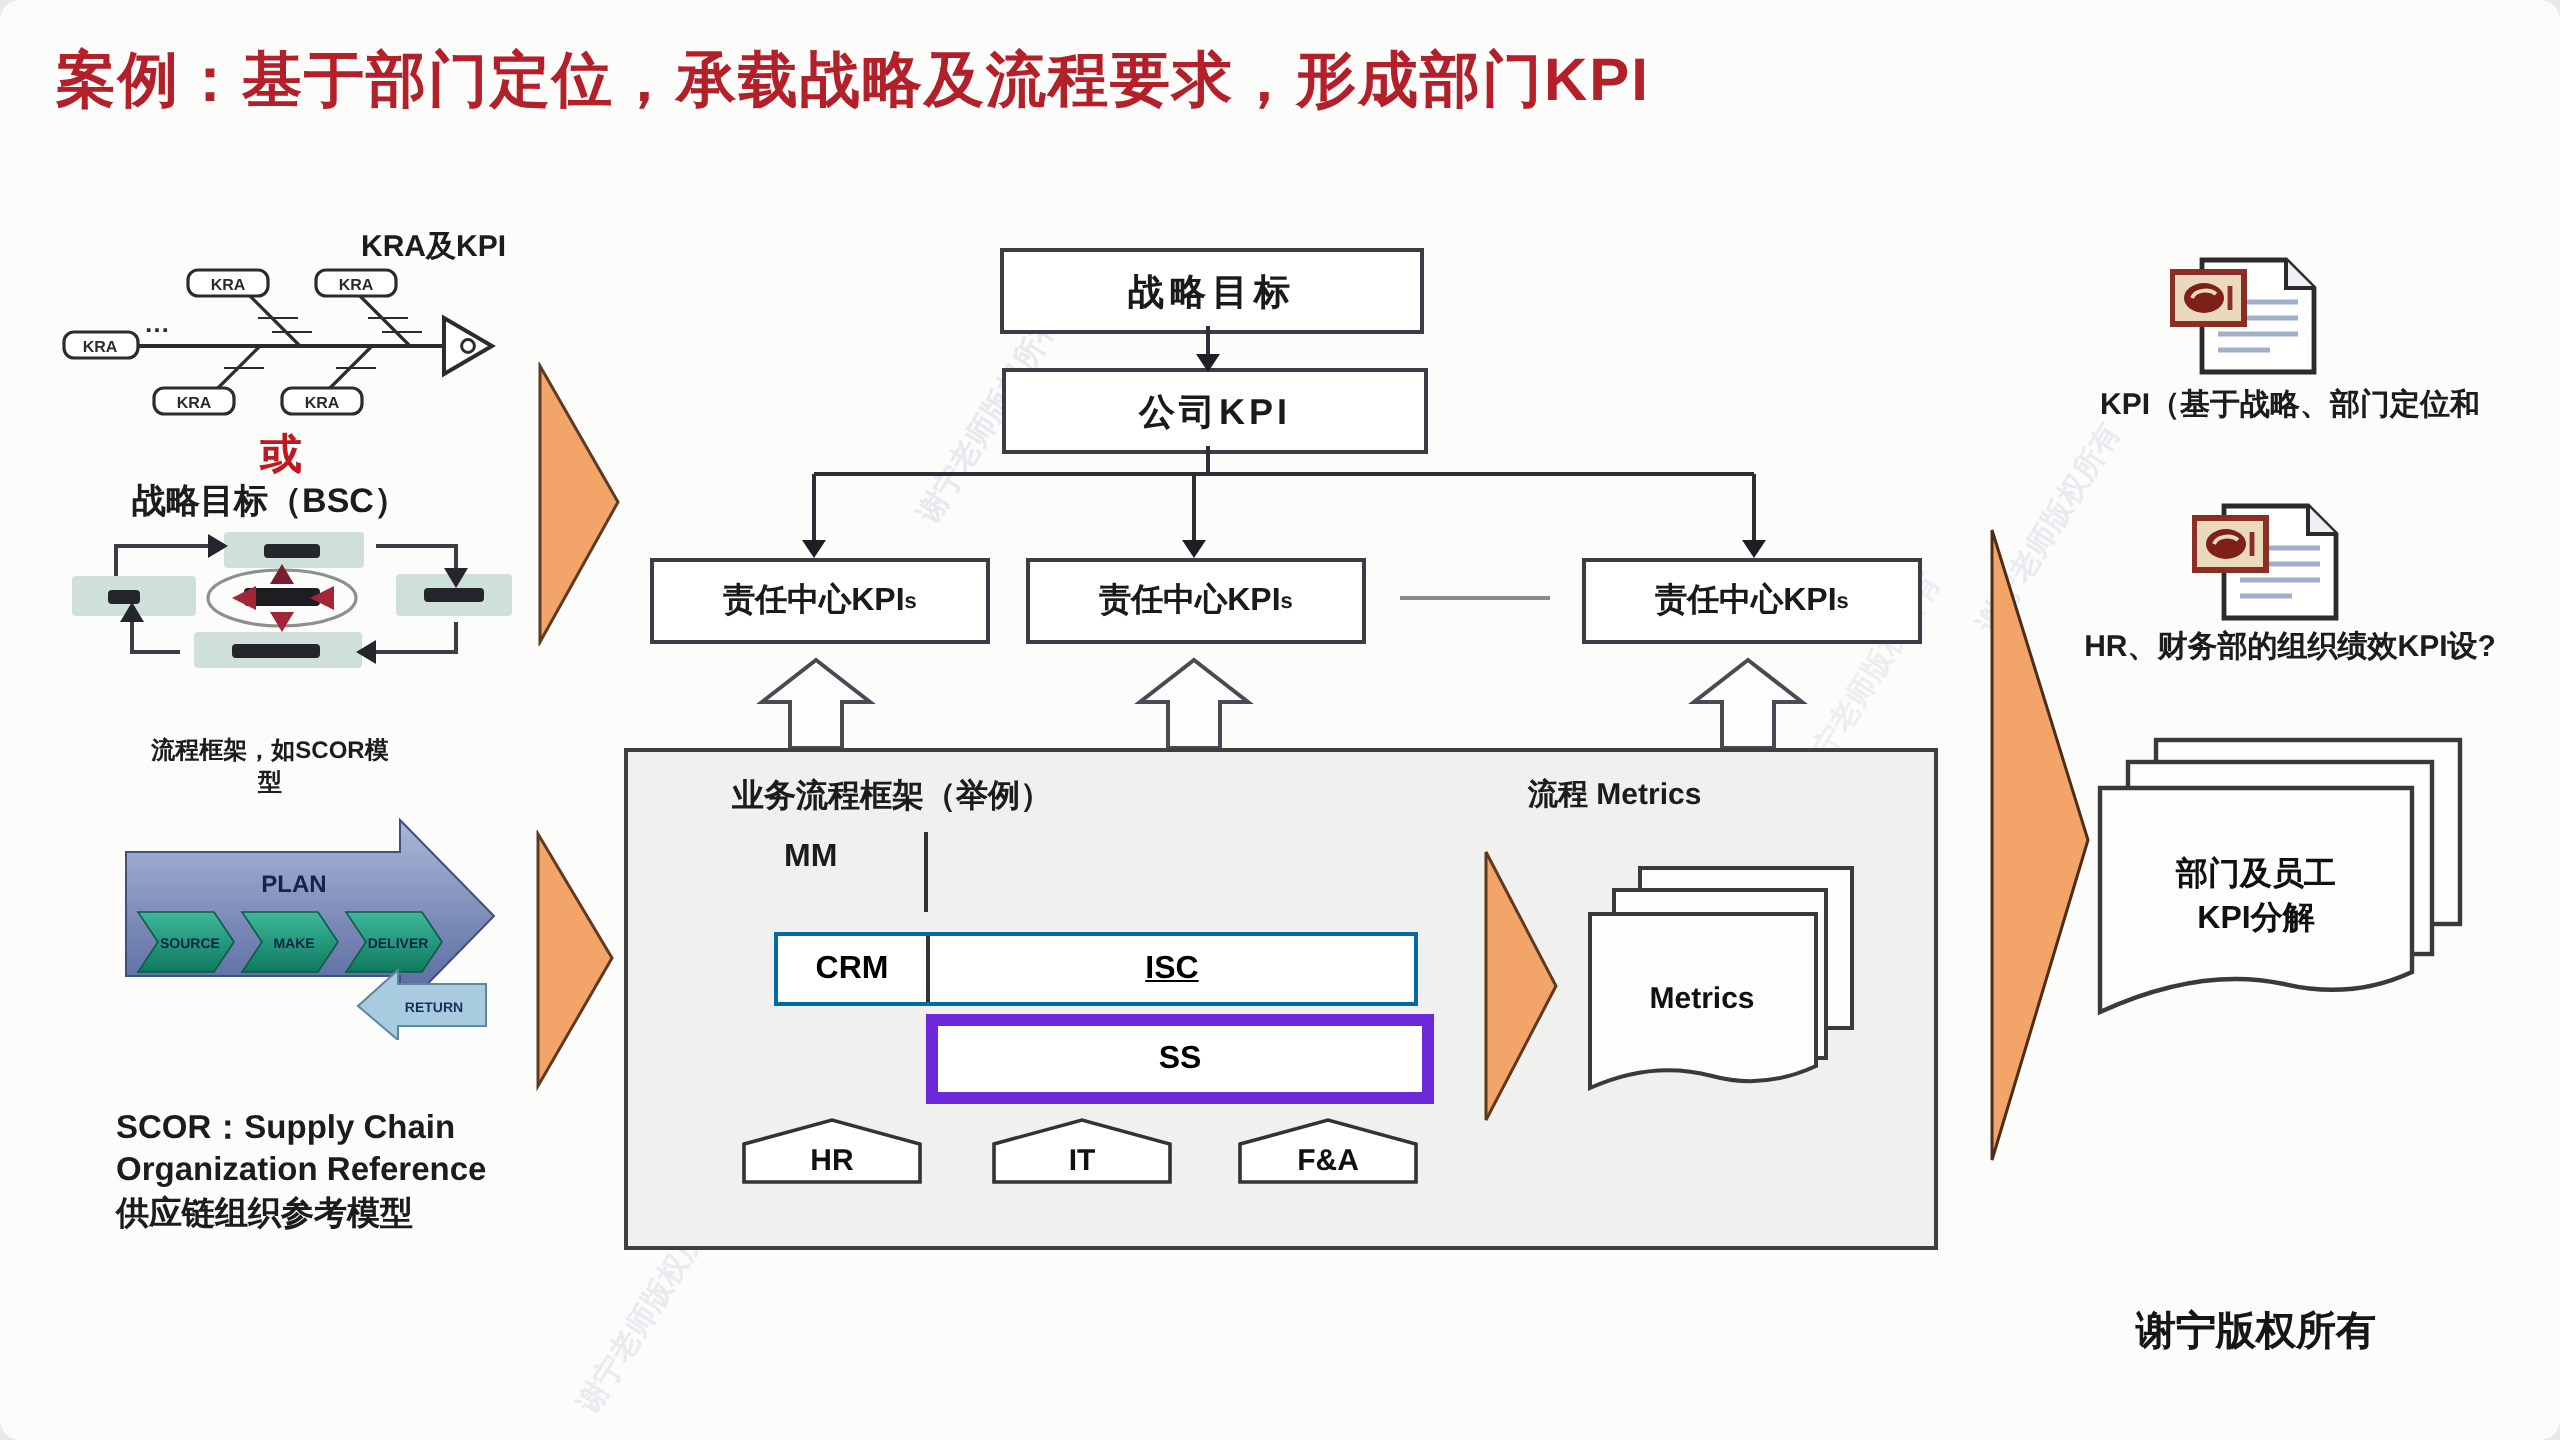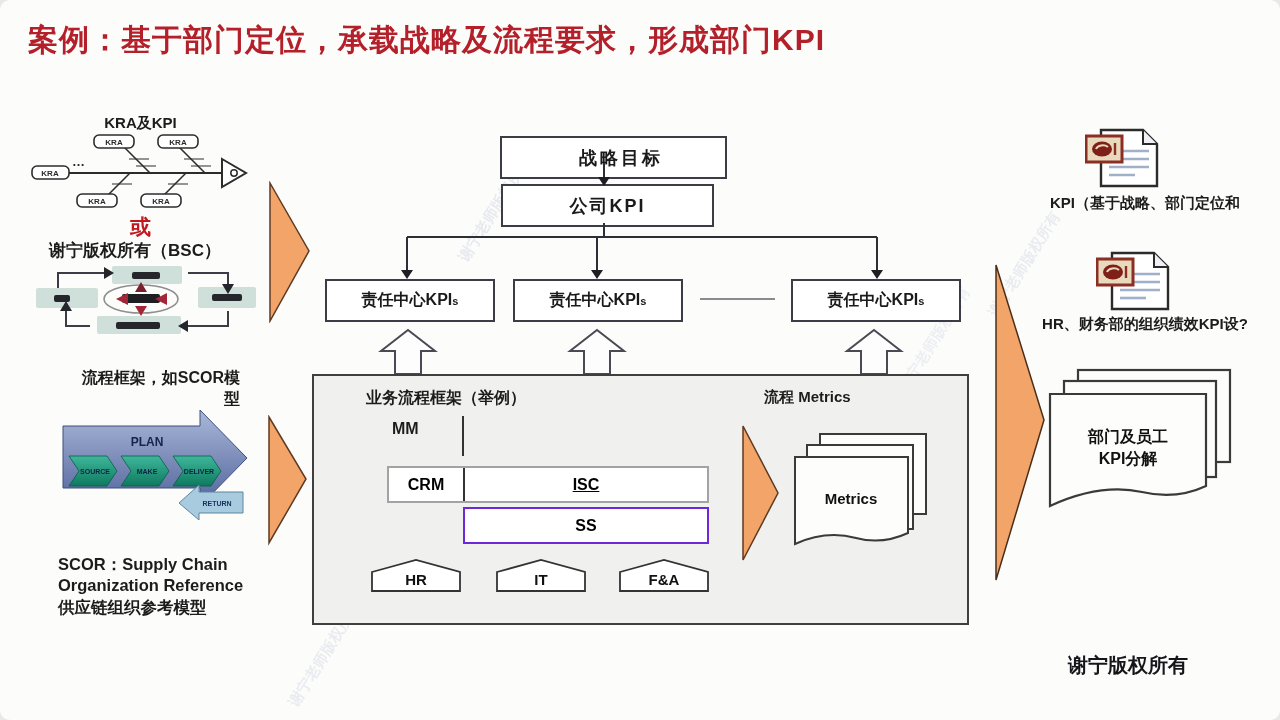--- a/index.html
+++ b/index.html
@@ -37,21 +37,21 @@
 
 <div id="slide">
 
   <div class="wm" style="left:455px;top:255px;opacity:.18;">谢宁老师版权所有</div>
   <div class="wm" style="left:895px;top:385px;opacity:.13;">谢宁老师版权所有</div>
   <div class="wm" style="left:985px;top:310px;opacity:.16;">谢宁老师版权所有</div>
   <div class="wm" style="left:285px;top:700px;opacity:.16;">谢宁老师版权所有</div>
 
   <div id="title" class="abs">案例：基于部门定位，承载战略及流程要求，形成部门KPI</div>
 
-  <div class="abs ctr sec-label" style="left:28px;top:114px;width:225px;font-size:15px;">KRA及KPI</div>
+  <div class="abs ctr sec-label" style="left:28px;top:114px;width:225px;font-size:15px;text-align:right;">KRA及KPI</div>
 
   <svg class="abs" style="left:28px;top:132px;" width="225" height="82" viewBox="0 0 225 82">
     <line x1="12" y1="41" x2="194" y2="41" stroke="#2c2c2c" stroke-width="2"></line>
     <polygon points="194,27 218,41 194,55" fill="#ffffff" stroke="#2c2c2c" stroke-width="2"></polygon>
     <circle cx="206" cy="41" r="3.2" fill="none" stroke="#2c2c2c" stroke-width="1.5"></circle>
     <text x="44" y="34" font-size="13" font-weight="bold" fill="#2c2c2c">…</text>
 
     <line x1="122" y1="41" x2="96" y2="15" stroke="#2c2c2c" stroke-width="1.6"></line>
     <line x1="177" y1="41" x2="151" y2="15" stroke="#2c2c2c" stroke-width="1.6"></line>
     <line x1="102" y1="41" x2="80" y2="63" stroke="#2c2c2c" stroke-width="1.6"></line>
@@ -75,21 +75,21 @@
       <text x="86" y="13">KRA</text>
       <text x="150" y="13">KRA</text>
       <text x="69" y="72">KRA</text>
       <text x="133" y="72">KRA</text>
       <text x="22" y="44">KRA</text>
     </g>
   </svg>
 
   <div class="abs ctr" style="left:28px;top:213px;width:225px;font-size:21px;font-weight:800;color:#c01820;">或</div>
 
-  <div class="abs ctr sec-label" style="left:20px;top:239px;width:230px;font-size:17px;">谢宁版权所有（BSC）</div>
+  <div class="abs ctr sec-label" style="left:20px;top:239px;width:230px;font-size:17px;">战略目标（BSC）</div>
 
   <svg class="abs" style="left:28px;top:262px;" width="230" height="88" viewBox="0 0 230 88">
     <g fill="#cfe0db">
       <rect x="84" y="4" width="70" height="18" rx="2"></rect>
       <rect x="8" y="26" width="62" height="20" rx="2"></rect>
       <rect x="170" y="25" width="58" height="21" rx="2"></rect>
       <rect x="69" y="54" width="84" height="18" rx="2"></rect>
     </g>
 
     <g fill="#25252c">
@@ -114,21 +114,21 @@
       <polyline points="62,64 38,64 38,49"></polyline>
     </g>
     <g fill="#25252c">
       <polygon points="76,5 86,11 76,17"></polygon>
       <polygon points="194,22 206,22 200,32"></polygon>
       <polygon points="160,58 160,70 150,64"></polygon>
       <polygon points="32,49 44,49 38,39"></polygon>
     </g>
   </svg>
 
-  <div class="abs ctr sec-label" style="left:30px;top:368px;width:210px;font-size:16px;line-height:1.3;text-align:right;">
+  <div class="abs ctr sec-label" style="left:30px;top:368px;width:210px;font-size:12px;line-height:1.3;">
     <div>流程框架，如SCOR模</div>
     <div>型</div>
   </div>
 
   <svg class="abs" style="left:55px;top:408px;" width="195" height="112" viewBox="0 0 195 112">
     <defs>
       <linearGradient id="blueA" x1="0" y1="0" x2="0" y2="1">
         <stop offset="0" stop-color="#aab8d8"></stop>
           <stop offset="1" stop-color="#51639b"></stop>
       </linearGradient>
@@ -162,21 +162,21 @@
   <svg class="abs" style="left:268px;top:181px;" width="44" height="142">
     <polygon points="2,2 41,70 2,140" fill="#f2a469" stroke="#5f3a22" stroke-width="1.5"></polygon>
   </svg>
   <svg class="abs" style="left:267px;top:415px;" width="42" height="131">
     <polygon points="2,2 39,64 2,128" fill="#f2a469" stroke="#5f3a22" stroke-width="1.5"></polygon>
   </svg>
   <svg class="abs" style="left:993px;top:262px;" width="54" height="322">
     <polygon points="3,3 51,158 3,318" fill="#f2a469" stroke="#4a2e1a" stroke-width="1.5"></polygon>
   </svg>
 
-  <div class="box" style="left:500px;top:136px;width:208px;height:39px;font-size:18px;letter-spacing:3px;padding-left:15px;">
+  <div class="box" style="left:500px;top:124px;width:208px;height:39px;font-size:18px;letter-spacing:3px;">
     <span>战略目标</span>
   </div>
   <div class="box" style="left:501px;top:184px;width:209px;height:39px;font-size:18px;letter-spacing:2px;">
     <span>公司KPI</span>
   </div>
 
   <div class="box" style="left:325px;top:279px;width:166px;height:39px;font-size:16px;">
     <span>责任中心KPI</span>
       <sub>s</sub>
   </div>
@@ -212,30 +212,30 @@
     </g>
   </svg>
 
   <div class="bigbox">
     <div class="abs sec-label" style="left:52px;top:12px;font-size:16px;">业务流程框架（举例）</div>
     <div class="abs sec-label" style="left:450px;top:12px;font-size:15px;">流程 Metrics</div>
 
     <div class="abs sec-label" style="left:78px;top:44px;font-size:16px;">MM</div>
     <div class="abs" style="left:148px;top:40px;width:2px;height:40px;background:#333;"></div>
 
-    <div class="abs" style="left:73px;top:90px;width:318px;height:33px;background:#fff;border:2px solid #a3a3a3;display:flex;">
+    <div class="abs" style="left:73px;top:90px;width:318px;height:33px;background:#fff;border:2px solid #0369a1;display:flex;">
       <div style="width:74px;border-right:2px solid #333;display:flex;align-items:center;justify-content:center;font-weight:700;font-size:16px;">
         <span>CRM</span>
       </div>
       <div style="flex:1;display:flex;align-items:center;justify-content:center;font-weight:700;font-size:16px;text-decoration:underline;">
         <span>ISC</span>
       </div>
     </div>
 
-    <div class="abs" style="left:149px;top:131px;width:242px;height:33px;background:#fff;border:2px solid #6d28d9;display:flex;align-items:center;justify-content:center;font-weight:700;font-size:16px;">
+    <div class="abs" style="left:149px;top:131px;width:242px;height:33px;background:#fff;border:6px solid #6d28d9;display:flex;align-items:center;justify-content:center;font-weight:700;font-size:16px;">
       <span>SS</span>
     </div>
 
     <svg class="abs" style="left:56px;top:182px;" width="92" height="35">
       <polygon points="2,14 46,2 90,14 90,33 2,33" fill="#fff" stroke="#333" stroke-width="1.8"></polygon>
       <text x="46" y="27" font-size="15" font-weight="bold" fill="#111" text-anchor="middle">HR</text>
     </svg>
     <svg class="abs" style="left:181px;top:182px;" width="92" height="35">
       <polygon points="2,14 46,2 90,14 90,33 2,33" fill="#fff" stroke="#333" stroke-width="1.8"></polygon>
       <text x="46" y="27" font-size="15" font-weight="bold" fill="#111" text-anchor="middle">IT</text>

